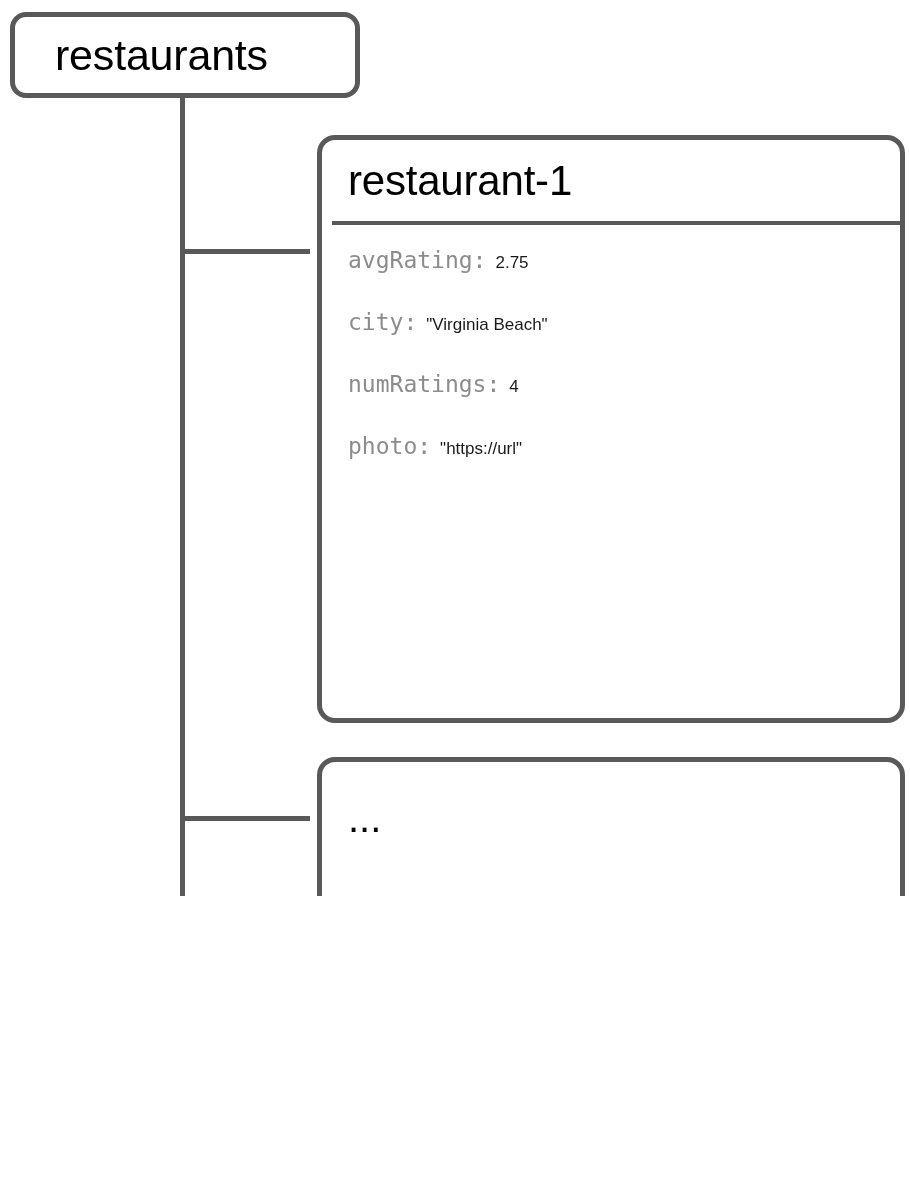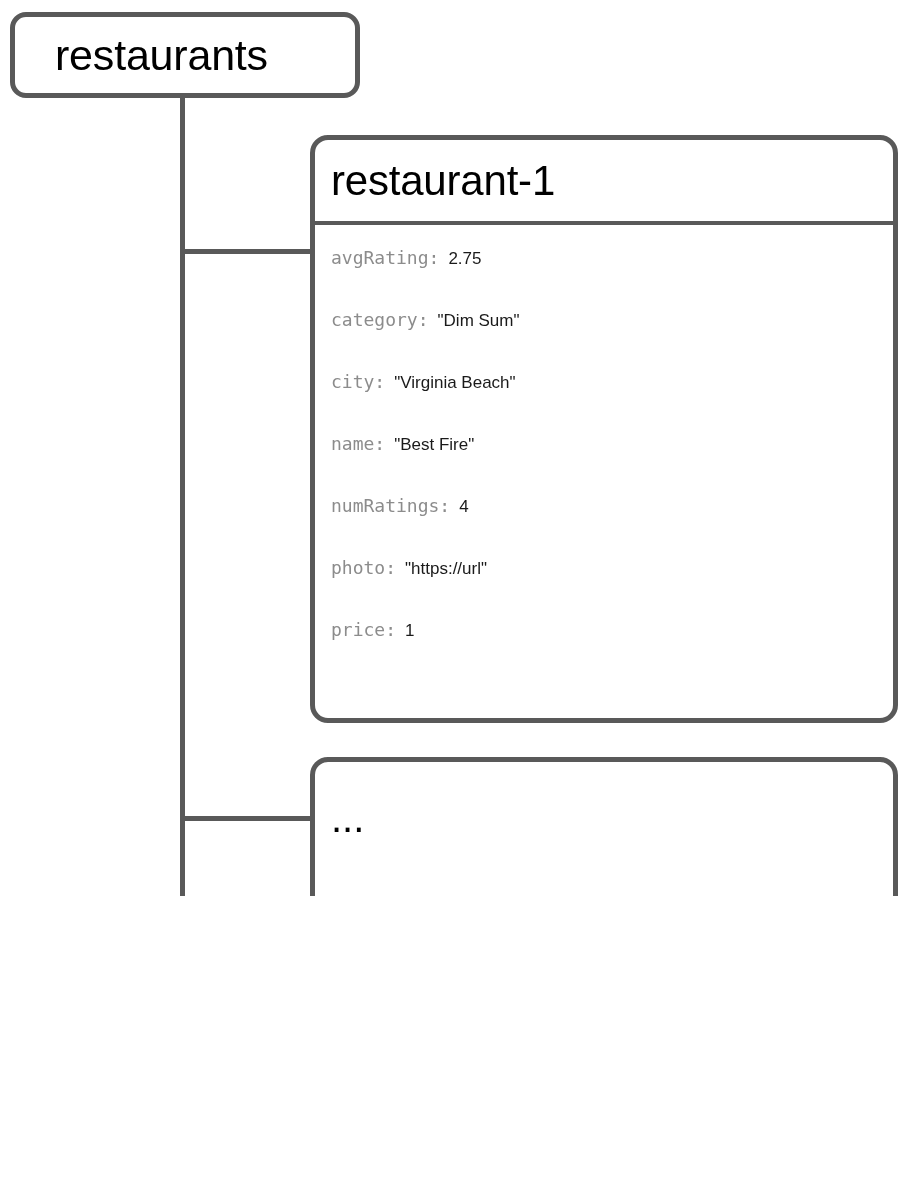--- a/index.html
+++ b/index.html
@@ -56,27 +56,28 @@
   .root-label {
     font-size: 43px;
     color: #000000;
     line-height: 1;
     letter-spacing: -0.2px;
   }
 
   
   .card {
     position: absolute;
-    left: 310px;
+    left: 317px;
     width: 588px;
     box-sizing: border-box;
     border: 5px solid #595959;
     border-radius: 18px;
     background: #ffffff;
     overflow: hidden;
+    padding-left: 10px;
   }
   .card-1 { top: 135px; height: 588px; }
   .card-2 { top: 757px; height: 180px; }
   .card-3 { top: 972px; height: 180px; }
 
   .card-header {
     height: 85px;
     box-sizing: border-box;
     border-bottom: 4px solid #595959;
     display: flex;
@@ -98,21 +99,21 @@
   }
 
   .field-row {
     display: flex;
     align-items: baseline;
     height: 62px;
     white-space: nowrap;
   }
   .field-key {
     font-family: "DejaVu Sans Mono", monospace;
-    font-size: 18px;
+    font-size: 23px;
     color: #8c8c8c;
     letter-spacing: 0px;
   }
   .field-value {
     font-family: "Liberation Sans", sans-serif;
     font-size: 17px;
     color: #1a1a1a;
     margin-left: 9px;
   }
   .ellipsis {
@@ -138,42 +139,30 @@
   <div class="card card-1">
     <div class="card-header">
       <span class="card-title">restaurant-1</span>
     </div>
     <div class="card-body">
       <div class="field-row">
         <span class="field-key">avgRating:</span>
         <span class="field-value">2.75</span>
       </div>
       <div class="field-row">
-        <span class="field-key">category:</span>
-        <span class="field-value">"Dim Sum"</span>
-      </div>
-      <div class="field-row">
         <span class="field-key">city:</span>
         <span class="field-value">"Virginia Beach"</span>
-      </div>
-      <div class="field-row">
-        <span class="field-key">name:</span>
-        <span class="field-value">"Best Fire"</span>
       </div>
       <div class="field-row">
         <span class="field-key">numRatings:</span>
         <span class="field-value">4</span>
       </div>
       <div class="field-row">
         <span class="field-key">photo:</span>
         <span class="field-value">"https://url"</span>
-      </div>
-      <div class="field-row">
-        <span class="field-key">price:</span>
-        <span class="field-value">1</span>
       </div>
     </div>
   </div>
 
   <div class="card card-2">
     <div class="card-body-compact">
       <span class="ellipsis">...</span>
     </div>
   </div>
 

